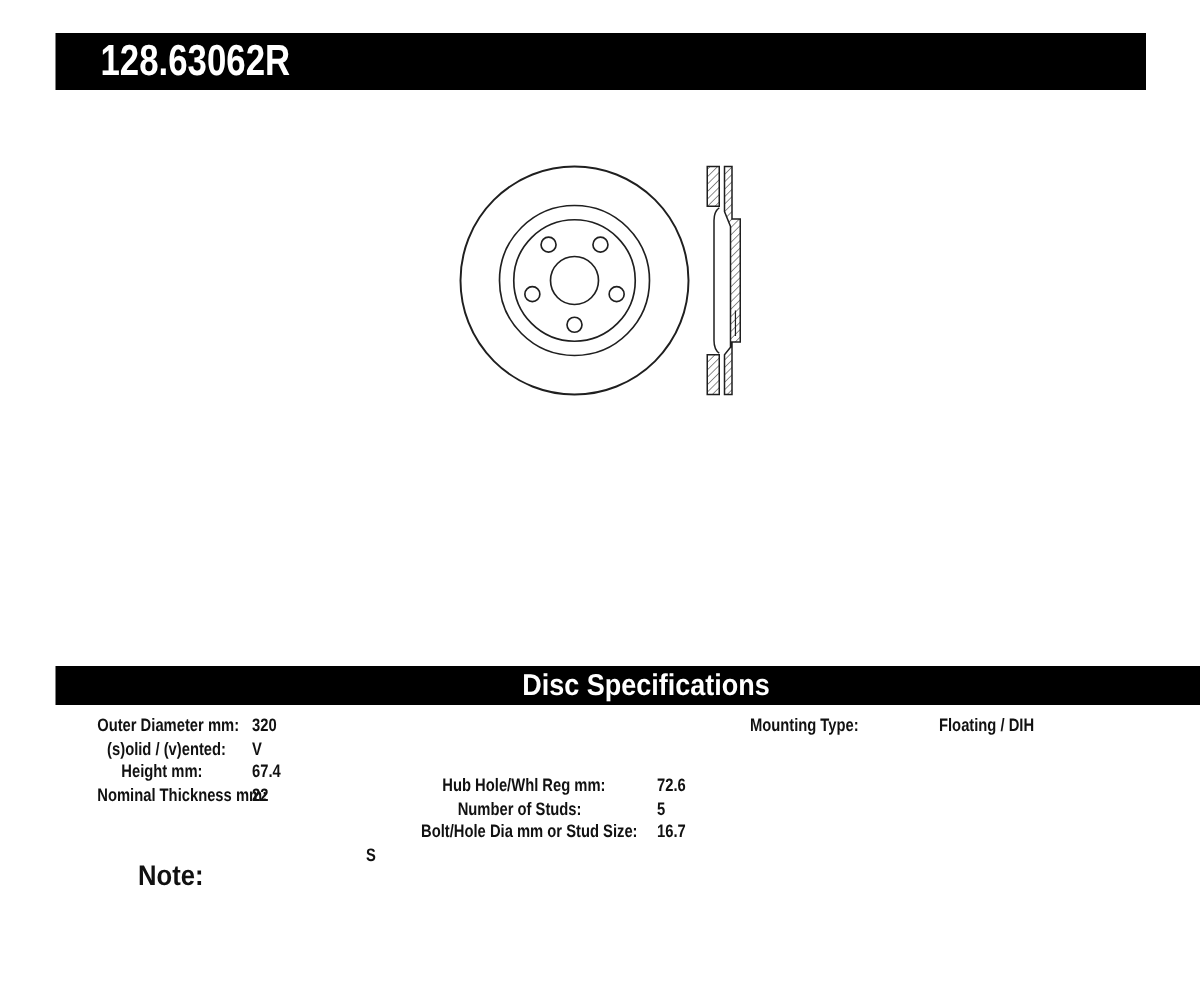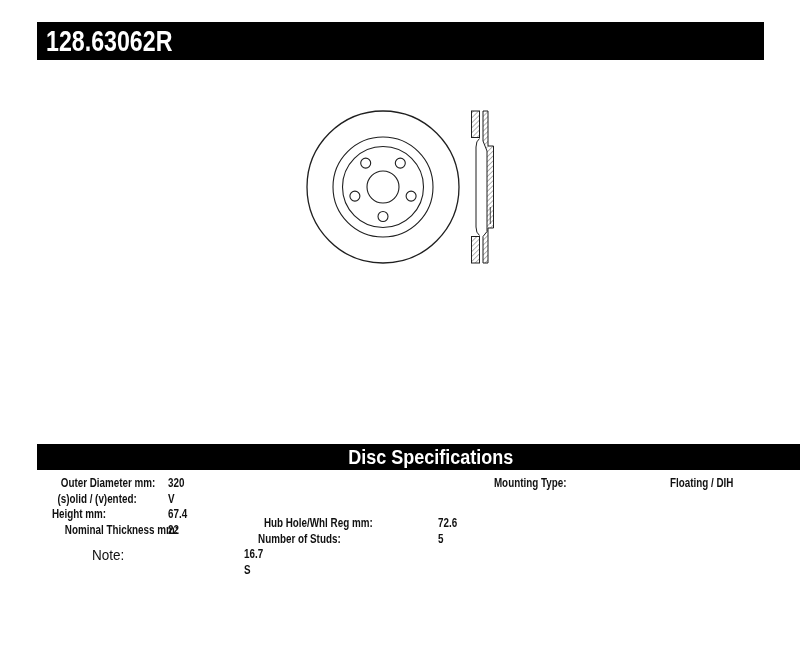--- a/index.html
+++ b/index.html
@@ -9,41 +9,41 @@
   }
   
   .cx{display:inline-block;transform:scaleX(0.82);transform-origin:0 50%;white-space:nowrap;}
   .cx-r{transform-origin:100% 50%;}
   .cx-c{transform-origin:50% 50%;}
 
   .bar{position:absolute;background:#000;color:#fff;box-sizing:border-box;}
   .header-bar{
     left:37px;top:22px;width:727px;height:38px;
     display:flex;justify-content:space-between;align-items:center;
-    padding:0 15px 0 9px;font-weight:bold;font-size:29px;
+    padding:0 15px 0 30px;font-weight:bold;font-size:29px;
   }
   .spec-bar{
     left:37px;top:444px;width:788px;height:26px;
     display:flex;justify-content:center;align-items:center;
     font-weight:bold;font-size:20px;
   }
   .spec-bar .cx{transform:scaleX(0.9);}
   .header-bar .cx{transform:scaleX(0.8);}
 
   .drawing-svg{position:absolute;left:0;top:0;}
 
   .spec-col{position:absolute;top:476px;font-size:12px;font-weight:bold;}
   .spec-row{display:flex;height:15.6px;line-height:15.6px;white-space:nowrap;}
-  .lbl{display:block;text-align:left;}
+  .lbl{display:block;text-align:center;}
   .val{margin-left:4px;}
   .col-left{left:40px;}   .col-left  .lbl{width:124px;}
   .col-mid{left:240px;margin-top:40px;}   .col-mid   .lbl{width:194px;}
-  .col-right{left:478px;} .col-right .lbl{width:188px;}
+  .col-right{left:434px;} .col-right .lbl{width:188px;}
 
-  .note{position:absolute;left:92px;top:546px;font-size:15px;font-weight:normal;}
+  .note{position:absolute;left:92px;top:574px;font-size:19px;font-weight:bold;}
   .note .cx{transform:scaleX(0.9);}
 </style>
 </head>
 <body>
 
 <div class="bar header-bar">
   <span><span class="cx">128.63062R</span></span>
 </div>
 
 <svg class="drawing-svg" width="800" height="655" viewBox="0 0 800 655">
@@ -104,20 +104,21 @@
 <div class="spec-col col-mid">
   <div class="spec-row">
     <span class="lbl"><span class="cx cx-r">Hub Hole/Whl Reg mm:</span></span>
     <span class="val"><span class="cx">72.6</span></span>
   </div>
   <div class="spec-row">
     <span class="lbl"><span class="cx cx-r">Number of Studs:</span></span>
     <span class="val"><span class="cx">5</span></span>
   </div>
   <div class="spec-row">
+    <span class="lbl"><span class="cx cx-r">Bolt/Hole Dia mm or Stud Size:</span></span>
     <span class="val"><span class="cx">16.7</span></span>
   </div>
   <div class="spec-row">
     <span class="val"><span class="cx">S</span></span>
   </div>
 </div>
 
 <div class="spec-col col-right">
   <div class="spec-row">
     <span class="lbl"><span class="cx cx-r">Mounting Type:</span></span>

